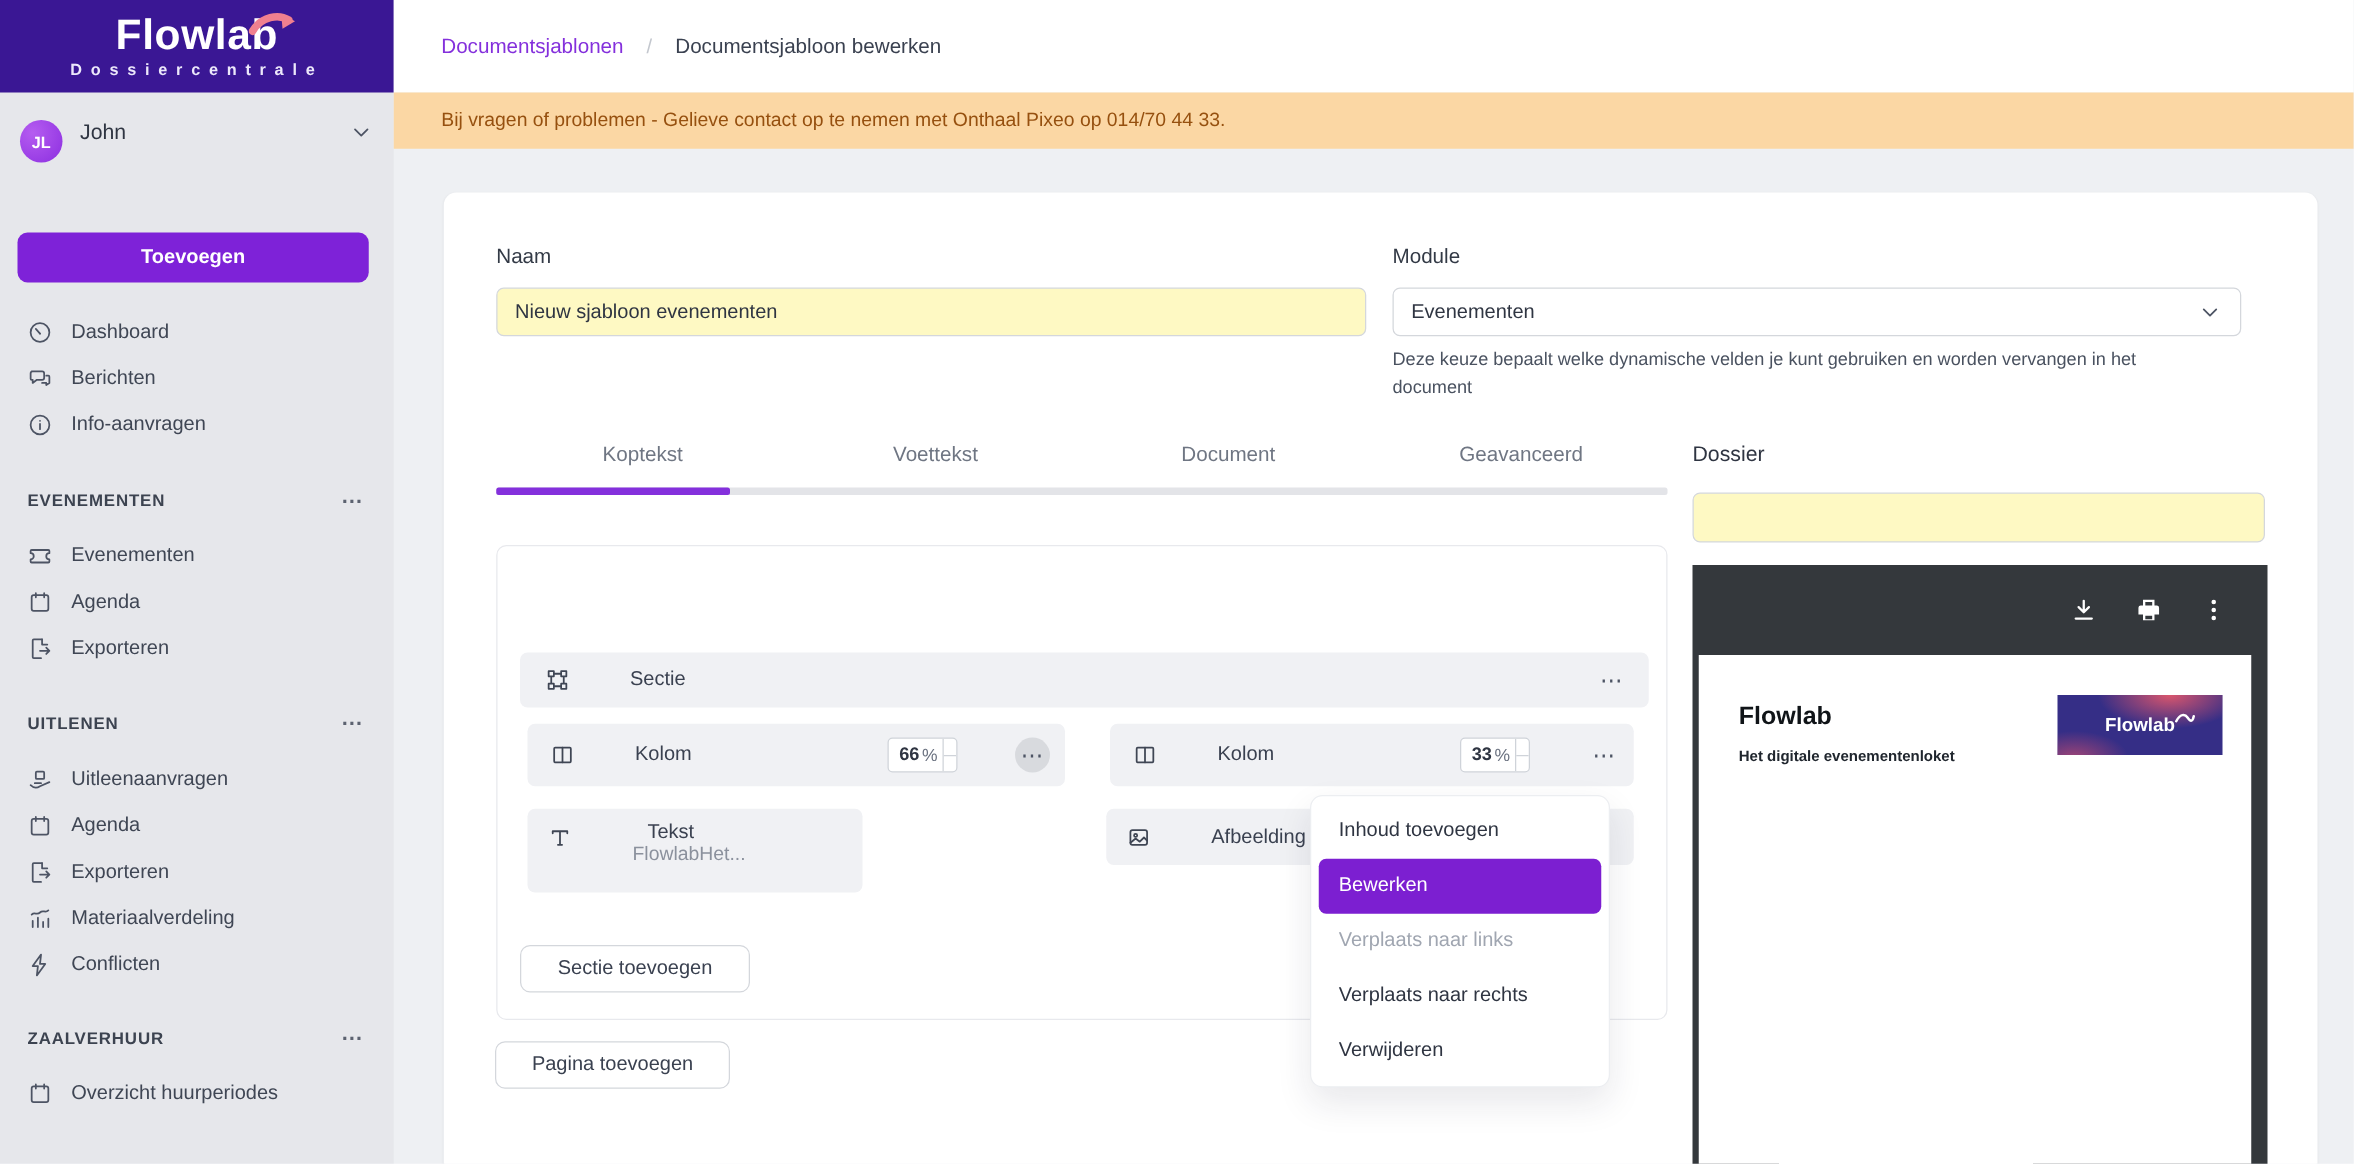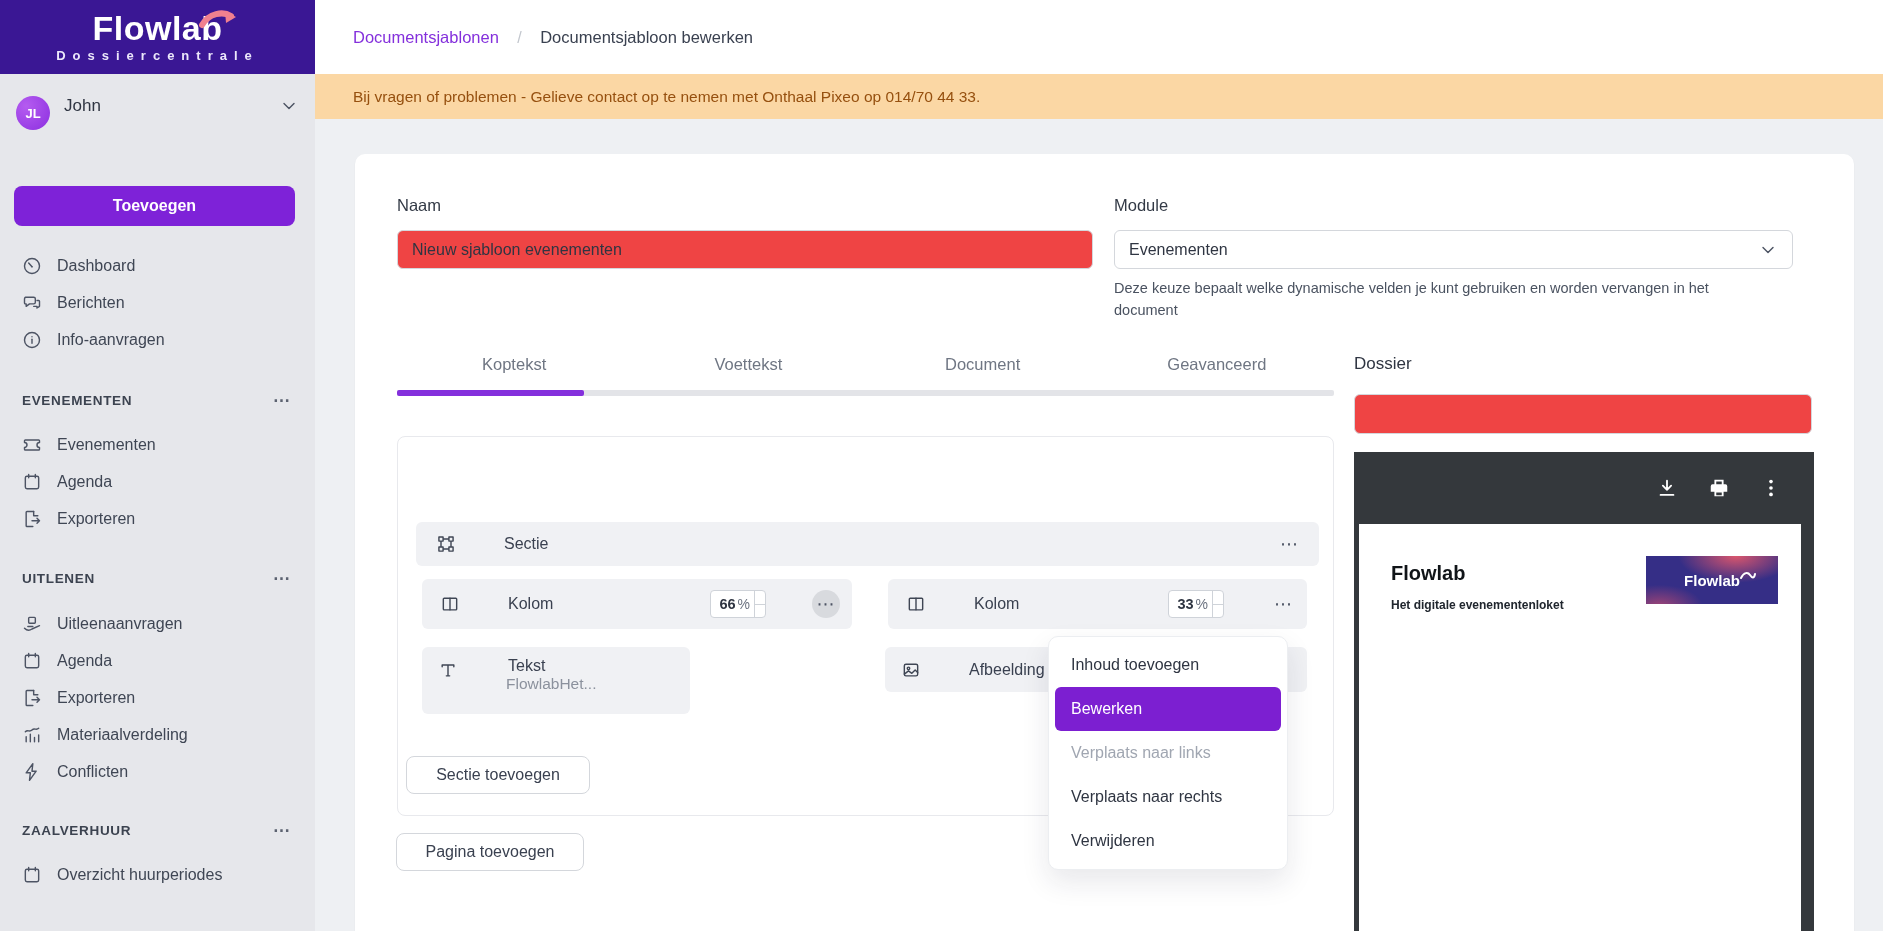--- a/index.html
+++ b/index.html
@@ -34,21 +34,21 @@
   .crumb-link { color:#8430dc; font-size:16.5px; cursor:pointer; }
   .crumb-sep { color:#c3c7ce; margin:0 14px; font-size:16px; }
   .crumb-cur { color:#3a4150; font-size:16.5px; }
   .notice { position:absolute; left:315px; top:74px; width:1568px; height:45px; background:#fbd7a4; color:#96500f;
             font-size:15.5px; display:flex; align-items:center; padding-left:38px; }
 
   
   .card { position:absolute; left:355px; top:154px; width:1499px; height:800px; background:#fff; border-radius:10px;
           box-shadow:0 1px 2px rgba(20,20,40,.05); }
   .fld-label { position:absolute; font-size:16.5px; color:#333a46; }
-  .txt-input { position:absolute; height:39px; border:1px solid #d4d7dc; border-radius:6px; background:#ef4444;
+  .txt-input { position:absolute; height:39px; border:1px solid #d4d7dc; border-radius:6px; background:#fef9c3;
                font-family:inherit; font-size:16px; color:#2f3542; padding:0 14px; outline:none; }
   .select { position:absolute; height:39px; border:1px solid #d4d7dc; border-radius:6px; background:#fff;
             display:flex; align-items:center; padding:0 14px; font-size:16px; color:#2f3542; cursor:pointer; }
   .select .chev { margin-left:auto; }
   .helper { position:absolute; left:759px; top:124px; width:660px; font-size:14.5px; line-height:1.5; color:#4a5260; }
 
   
   .tabs { position:absolute; left:42px; top:192px; width:937px; }
   .tab-row { display:flex; }
   .tab { flex:1; text-align:center; font-size:16.5px; color:#6f7683; padding:9px 0 16px; cursor:pointer; }
@@ -325,36 +325,36 @@
             </span>
         </span>
         <span class="dots-btn" style="margin-left:14px">⋯</span>
       </div>
 
       <div class="bar" style="left:24px; top:210px; width:268px; height:67px; padding:0 16px; align-items:flex-start">
         <span class="nicon" style="margin-top:13px"><svg viewBox="0 0 24 24">
               <path d="M5 6h14M5 6v2M19 6v2M12 6v13M10 19h4"></path>
             </svg></span>
         <span style="margin-left:12px; margin-top:10px">
-          <span class="bar-label" style="margin-left:2px; display:block">Tekst</span>
+          <span class="bar-label" style="margin-left:12px; display:block">Tekst</span>
           <span class="bar-sub">FlowlabHet...</span>
         </span>
       </div>
 
       <div class="bar" style="left:487px; top:210px; width:422px; height:45px; padding:0 16px">
         <span class="nicon"><svg viewBox="0 0 24 24">
               <rect x="4" y="5" width="16" height="14" rx="2"></rect>
               <circle cx="9" cy="10" r="1.5"></circle>
               <path d="M4 17l5-4 4 3 4-4 3 3"></path>
             </svg></span>
         <span class="bar-label">Afbeelding</span>
         <span class="dots-btn">⋯</span>
       </div>
 
-      <button class="ghost-btn" style="left:8px; top:319px; width:184px; height:38px">Sectie toevoegen</button>
+      <button class="ghost-btn" style="left:18px; top:319px; width:184px; height:38px">Sectie toevoegen</button>
     </section>
 
     <button class="ghost-btn" style="left:41px; top:679px; width:188px; height:38px">Pagina toevoegen</button>
 
     <div class="menu">
       <div class="menu-item">Inhoud toevoegen</div>
       <div class="menu-item active">Bewerken</div>
       <div class="menu-item disabled">Verplaats naar links</div>
       <div class="menu-item">Verplaats naar rechts</div>
       <div class="menu-item">Verwijderen</div>

